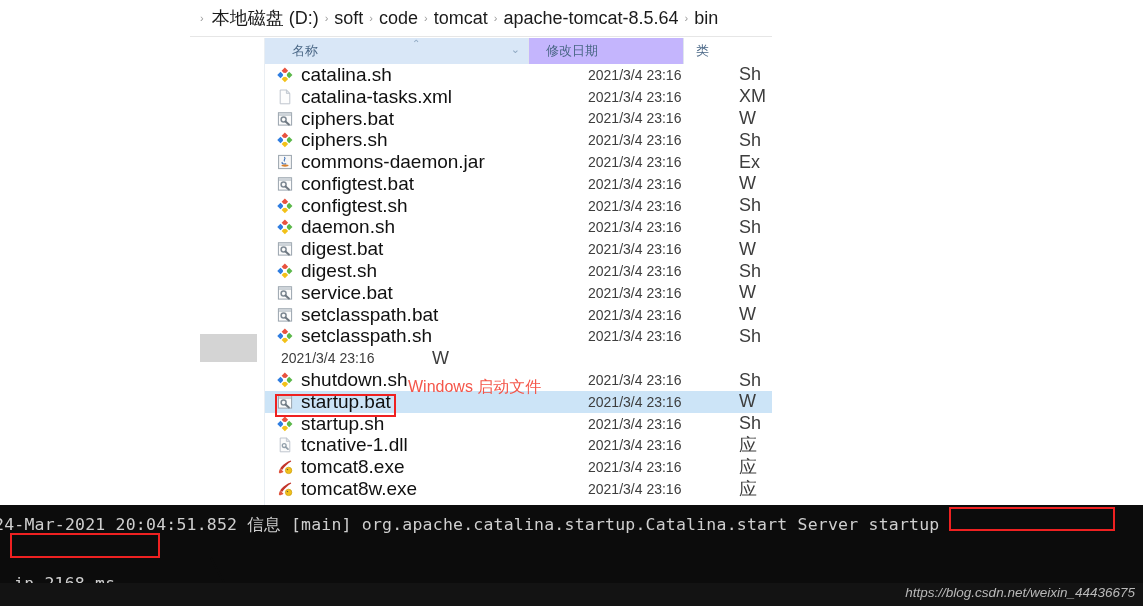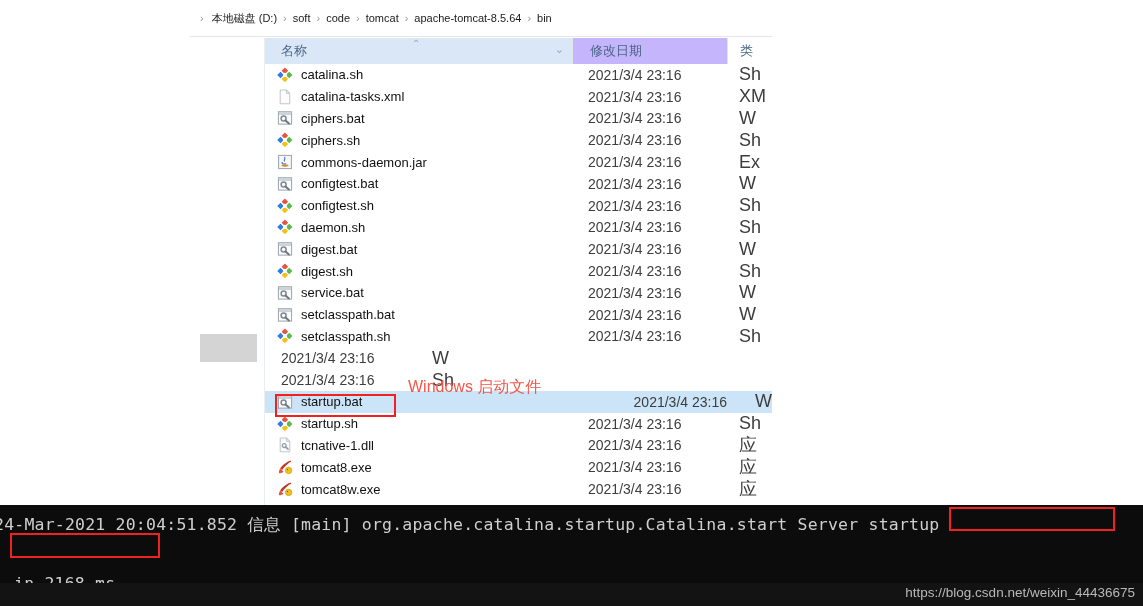--- a/index.html
+++ b/index.html
@@ -42,21 +42,21 @@
     background: #ffffff;
   }
   .crumb-sep {
     color: #9a9a9a;
     font-size: 11px;
     margin: 0 6px;
     line-height: 1;
     user-select: none;
   }
   .crumb {
-    font-size: 11px;
+    font-size: 18px;
     color: #1b1b1b;
     white-space: nowrap;
   }
   .crumb.first { margin-left: 2px; }
 
   
   #col-headers {
     position: absolute;
     left: 74px;
     top: 38px;
@@ -69,23 +69,23 @@
   .col {
     height: 26px;
     display: flex;
     align-items: center;
     box-sizing: border-box;
     font-size: 13px;
     color: #4a6786;
     position: relative;
   }
   .col-name {
-    width: 308px;
+    width: 264px;
     background: #d9e7f7;
-    padding-left: 17px;
+    padding-left: 28px;
     justify-content: flex-start;
   }
   .col-date {
     width: 155px;
     padding-left: 17px;
     background: #c4b5fd;
     border-left: 1px solid #dfe6ee;
   }
   .col-type {
     width: 45px;
@@ -127,30 +127,30 @@
     top: 64px;
     width: 507px;
   }
   .row {
     height: 21.8px;
     display: flex;
     align-items: center;
     position: relative;
     box-sizing: border-box;
   }
-  .row.selected { background: #cce4f7; text-align: right; }
+  .row.selected { background: #cce4f7; }
   .cell-name {
     width: 307px;
     display: flex;
     align-items: center;
     padding-left: 12px;
     box-sizing: border-box;
   }
   .fname {
-    font-size: 13px;
+    font-size: 19px;
     color: #101010;
     white-space: nowrap;
     margin-left: 8px;
   }
   .cell-date {
     width: 155px;
     font-size: 14px;
     color: #3d3d3d;
     padding-left: 16px;
     box-sizing: border-box;
@@ -254,20 +254,21 @@
     background: #131313;
   }
   #watermark {
     position: absolute;
     right: 8px;
     top: 585px;
     font-size: 13.5px;
     color: #b9b9b9;
     white-space: nowrap;
     font-family: "Liberation Sans", sans-serif;
+    font-style: italic;
   }
   #pointer-line {
     position: absolute;
     left: 210px;
     top: 558px;
     width: 2px;
     height: 56px;
     background: #0c0c0c;
     transform: rotate(-28deg);
     transform-origin: top center;
@@ -489,20 +490,30 @@
           <span class="fname">setclasspath.sh</span>
         </div>
         <div class="cell-date">2021/3/4 23:16</div>
         <div class="cell-type">Sh</div>
       </div>
       <div class="row">
         <div class="cell-date">2021/3/4 23:16</div>
         <div class="cell-type">W</div>
       </div>
       <div class="row">
+        <div class="cell-name">
+          <span class="ico"><svg viewBox="0 0 16 16" width="16" height="16">
+              <rect x="1.2" y="5.6" width="4.6" height="4.6" transform="rotate(45 3.5 7.9)" fill="#2f7de1"></rect>
+              <rect x="5.6" y="1.4" width="4.6" height="4.6" transform="rotate(45 7.9 3.7)" fill="#e8533f"></rect>
+              <rect x="5.6" y="9.8" width="4.6" height="4.6" transform="rotate(45 7.9 12.1)" fill="#f2c118"></rect>
+              <rect x="9.9" y="5.6" width="4.6" height="4.6" transform="rotate(45 12.2 7.9)" fill="#5bb84a"></rect>
+              <circle cx="7.9" cy="7.9" r="2.1" fill="#ffffff"></circle>
+            </svg></span>
+          <span class="fname">shutdown.sh</span>
+        </div>
         <div class="cell-date">2021/3/4 23:16</div>
         <div class="cell-type">Sh</div>
       </div>
       <div class="row selected">
         <div class="cell-name">
           <span class="ico"><svg viewBox="0 0 16 16" width="16" height="16">
               <rect x="1.4" y="1.9" width="13.2" height="12.2" fill="#fbfbfb" stroke="#9aa4ad" stroke-width="1"></rect>
               <rect x="1.4" y="1.9" width="13.2" height="2.2" fill="#dfe4e9" stroke="#9aa4ad" stroke-width="0.7"></rect>
               <circle cx="6.6" cy="8.6" r="2.5" fill="none" stroke="#7f8a94" stroke-width="1.5"></circle>
               <path d="M8.5 10.5l3.4 3.0" stroke="#6d7780" stroke-width="2" stroke-linecap="round"></path>

